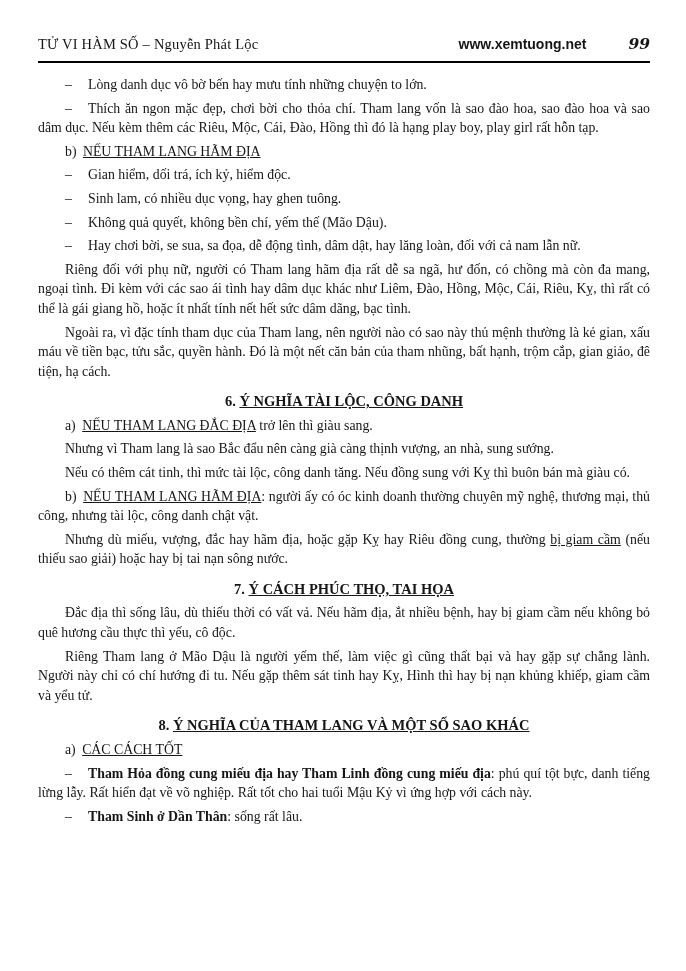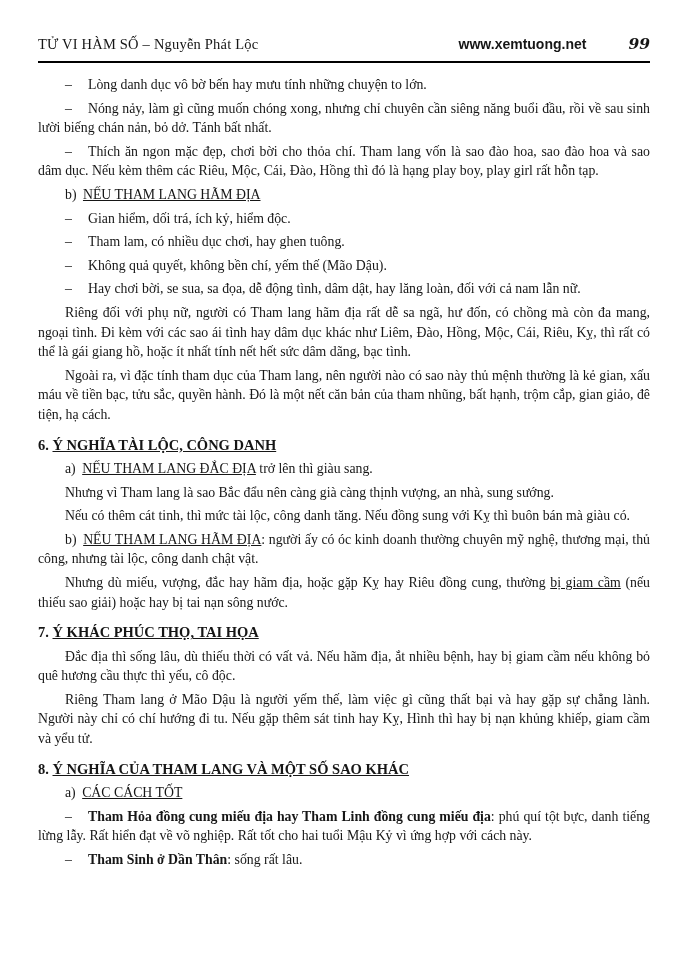--- a/index.html
+++ b/index.html
@@ -11,50 +11,49 @@
   .page{box-sizing:border-box;width:686px;height:855px;padding:34px 36px 0 38px;}
   
   .hdr{display:flex;align-items:baseline;border-bottom:2px solid #000;padding-bottom:8px;}
   .hdr-title{flex:1;font-size:14.5px;letter-spacing:.2px;}
   .hdr-site{font-family:"Liberation Sans","DejaVu Sans",sans-serif;font-weight:bold;font-size:14px;text-align:right;}
   .hdr-page{font-family:"DejaVu Serif","Liberation Serif",serif;font-style:italic;font-weight:bold;font-size:15.5px;margin-left:42px;}
   
   main{margin-top:12px;}
   p{margin:4px 0 0 0;font-size:13.8px;line-height:19.6px;text-align:justify;text-indent:27px;}
   .dash{display:inline-block;width:23px;text-indent:0;}
-  h2{margin:10px 0 0 0;font-size:14.5px;line-height:20.5px;font-weight:bold;text-indent:0;text-align:left;}
+  h2{margin:10px 0 0 0;font-size:14.5px;line-height:20.5px;font-weight:bold;text-indent:0;text-align:center;}
   h2 .u{text-decoration:underline;}
   .iu{text-decoration:underline;}
   .pfx{margin-right:3px;}
   b{font-weight:bold;}
 </style>
 </head>
 <body>
 
 <div class="page">
 
   <header class="hdr">
     <span class="hdr-title">TỬ VI HÀM SỐ – Nguyễn Phát Lộc</span>
     <span class="hdr-site">www.xemtuong.net</span>
     <span class="hdr-page">99</span>
   </header>
 
   <main>
 
     <p><span class="dash">–</span><span>Lòng danh dục vô bờ bến hay mưu tính những chuyện to lớn.</span></p>
 
-    <p><span class="dash">–</span><span>Nóng nảy, làm gì cũng muốn chóng xong, nhưng chỉ chuyên cần siêng năng buổi đầu, rồi về sau sinh lười biếng chán nản, bỏ dở. Tánh bất nhất.</span></p>
 
     <p><span class="dash">–</span><span>Thích ăn ngon mặc đẹp, chơi bời cho thỏa chí. Tham lang vốn là sao đào hoa, sao đào hoa và sao dâm dục. Nếu kèm thêm các Riêu, Mộc, Cái, Đào, Hồng thì đó là hạng play boy, play girl rất hỗn tạp.</span></p>
 
     <p><span class="pfx">b)</span> <span class="iu">NẾU THAM LANG HÃM ĐỊA</span></p>
 
     <p><span class="dash">–</span><span>Gian hiểm, dối trá, ích kỷ, hiểm độc.</span></p>
 
-    <p><span class="dash">–</span><span>Tham lam, có nhiều dục chơi, hay ghen tuông.</span></p>
+    <p><span class="dash">–</span><span>Sinh lam, có nhiều dục vọng, hay ghen tuông.</span></p>
 
     <p><span class="dash">–</span><span>Không quả quyết, không bền chí, yếm thế (Mão Dậu).</span></p>
 
     <p><span class="dash">–</span><span>Hay chơi bời, se sua, sa đọa, dễ động tình, dâm dật, hay lăng loàn, đối với cả nam lẫn nữ.</span></p>
 
     <p>Riêng đối với phụ nữ, người có Tham lang hãm địa rất dễ sa ngã, hư đốn, có chồng mà còn đa mang, ngoại tình. Đi kèm với các sao ái tình hay dâm dục khác như Liêm, Đào, Hồng, Mộc, Cái, Riêu, Kỵ, thì rất có thể là gái giang hồ, hoặc ít nhất tính nết hết sức dâm dãng, bạc tình.</p>
 
     <p>Ngoài ra, vì đặc tính tham dục của Tham lang, nên người nào có sao này thủ mệnh thường là kẻ gian, xấu máu về tiền bạc, tửu sắc, quyền hành. Đó là một nết căn bản của tham nhũng, bất hạnh, trộm cắp, gian giảo, đê tiện, hạ cách.</p>
 
     <h2><span>6.</span> <span class="u">Ý NGHĨA TÀI LỘC, CÔNG DANH</span></h2>
@@ -62,21 +61,21 @@
     <p><span class="pfx">a)</span> <span class="iu">NẾU THAM LANG ĐẮC ĐỊA</span><span> trở lên thì giàu sang.</span></p>
 
     <p>Nhưng vì Tham lang là sao Bắc đẩu nên càng già càng thịnh vượng, an nhà, sung sướng.</p>
 
     <p>Nếu có thêm cát tinh, thì mức tài lộc, công danh tăng. Nếu đồng sung với Kỵ thì buôn bán mà giàu có.</p>
 
     <p><span class="pfx">b)</span> <span class="iu">NẾU THAM LANG HÃM ĐỊA</span><span>: người ấy có óc kinh doanh thường chuyên mỹ nghệ, thương mại, thủ công, nhưng tài lộc, công danh chật vật.</span></p>
 
     <p><span>Nhưng dù miếu, vượng, đắc hay hãm địa, hoặc gặp Kỵ hay Riêu đồng cung, thường </span><span class="iu">bị giam cầm</span><span> (nếu thiếu sao giải) hoặc hay bị tai nạn sông nước.</span></p>
 
-    <h2><span>7.</span> <span class="u">Ý KHÁC PHÚC THỌ, TAI HỌA</span></h2>
+    <h2><span>7.</span> <span class="u">Ý CÁCH PHÚC THỌ, TAI HỌA</span></h2>
 
 
     <p>Đắc địa thì sống lâu, dù thiếu thời có vất vả. Nếu hãm địa, ắt nhiều bệnh, hay bị giam cầm nếu không bỏ quê hương cầu thực thì yếu, cô độc.</p>
 
     <p>Riêng Tham lang ở Mão Dậu là người yếm thế, làm việc gì cũng thất bại và hay gặp sự chẳng lành. Người này chỉ có chí hướng đi tu. Nếu gặp thêm sát tinh hay Kỵ, Hình thì hay bị nạn khủng khiếp, giam cầm và yểu tử.</p>
 
     <h2><span>8.</span> <span class="u">Ý NGHĨA CỦA THAM LANG VÀ MỘT SỐ SAO KHÁC</span></h2>
 
     <p><span class="pfx">a)</span> <span class="iu">CÁC CÁCH TỐT</span></p>
 

